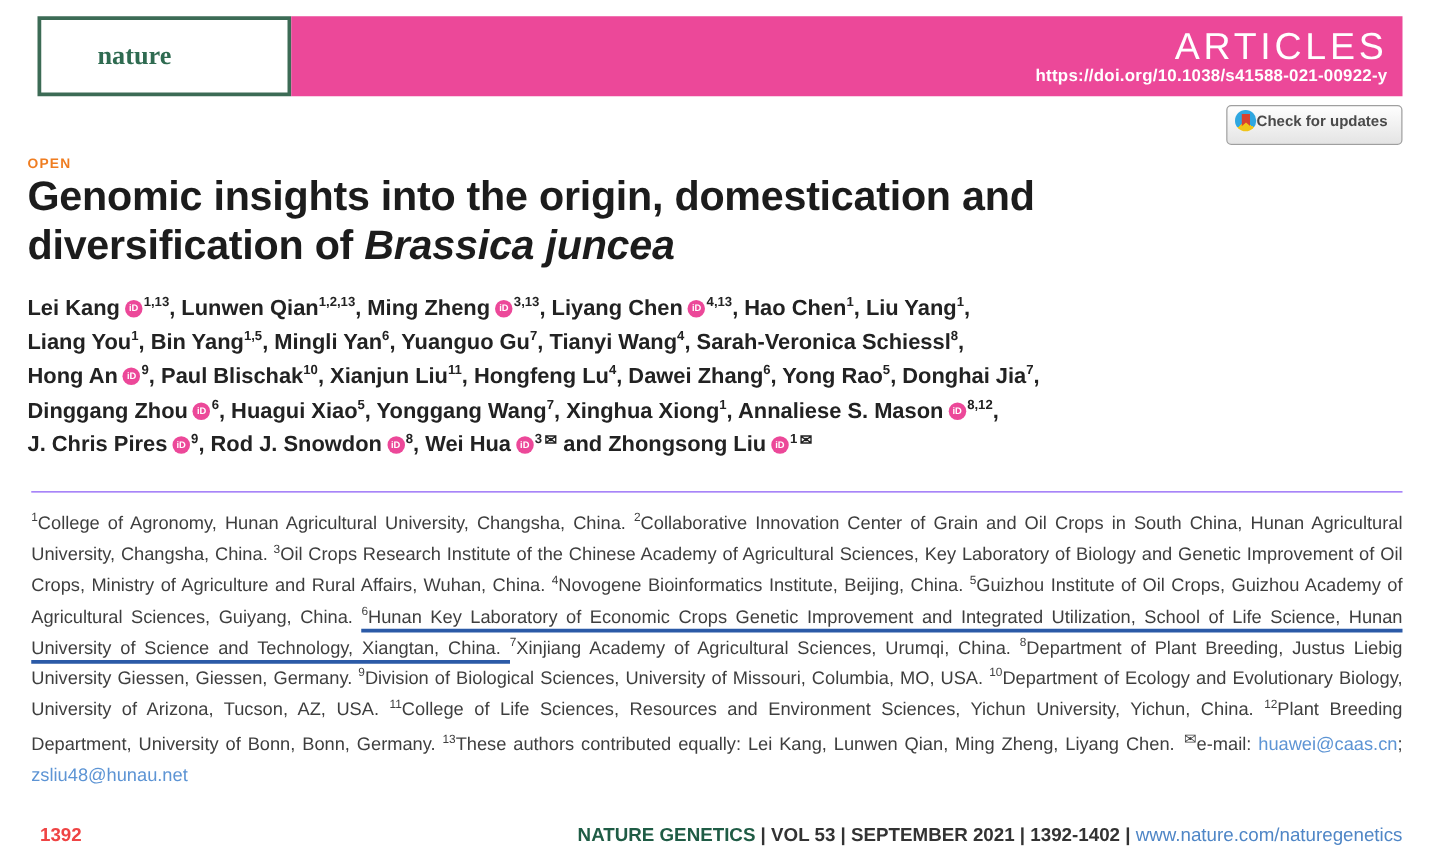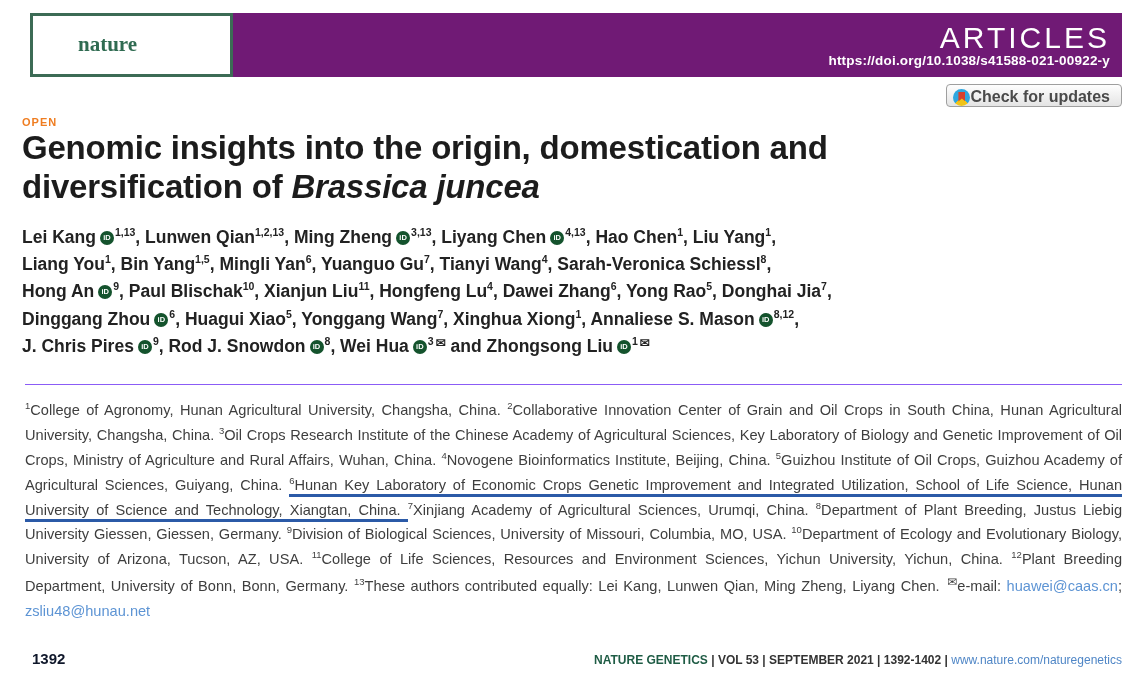--- a/index.html
+++ b/index.html
@@ -8,67 +8,67 @@
 
   
   .masthead { display:flex; margin:13px 26px 0 30px; height:64px; }
   .logo-box { width:203px; background:#fff; border:3px solid #3c6b55;
               display:flex; flex-direction:column; justify-content:center;
               padding-left:30px; }
   .logo-nature { font-family:"Liberation Serif", serif; font-weight:bold;
                  font-size:21px; line-height:0.85; color:#2f6b51; margin-left:15px; }
   .logo-genetics { font-family:"Liberation Serif", serif; font-weight:bold;
                    font-size:34px; line-height:1.0; color:#2f6b51; letter-spacing:0.5px; }
-  .band { flex:1; background:#701a75; color:#fff; display:flex; flex-direction:column;
+  .band { flex:1; background:#ec4899; color:#fff; display:flex; flex-direction:column;
           align-items:flex-end; justify-content:center; padding-right:12px; }
   .articles { font-size:30px; letter-spacing:3px; font-weight:normal; line-height:1.05; }
   .doi { font-size:13.5px; font-weight:bold; letter-spacing:0.2px; cursor:pointer; }
 
   
   .badge-row { display:flex; justify-content:flex-end; margin:7px 26px 0 0; }
   .check-badge { display:inline-flex; align-items:center; gap:0;
                  border:1px solid #9f9f9f; border-radius:4px;
                  background:linear-gradient(#fefefe,#e4e4e4);
-                 padding:3px 11px 0 6px; font-size:16px; font-weight:bold;
+                 padding:3px 11px 10px 6px; font-size:12px; font-weight:bold;
                  color:#4a4a4a; cursor:pointer; }
   .crossmark { position:relative; width:17px; height:17px; border-radius:50%;
                background:conic-gradient(from 130deg, #f0c419 0 100deg, #2fa7e0 100deg 360deg); }
   .crossmark::after { content:""; position:absolute; left:5px; top:3px;
                       width:7px; height:10px; background:#d8412f;
                       clip-path:polygon(0 0,100% 0,100% 100%,50% 70%,0 100%); }
 
   
   .open { margin:9px 0 0 22px; color:#ef7d21; font-weight:bold; font-size:11px;
           letter-spacing:1px; }
   h1.title { margin:1px 0 16px 22px; max-width:985px; font-size:33px; line-height:1.18;
              color:#1c1c1c; font-weight:bold; letter-spacing:-0.2px; }
   .title-italic { font-style:italic; }
 
   
   .authors { margin:17px 26px 0 22px; font-size:17.5px; font-weight:bold;
              color:#222; line-height:1.56; }
   .orcid-icon { display:inline-flex; align-items:center; justify-content:center;
-                width:14px; height:14px; border-radius:50%; background:#14532d;
+                width:14px; height:14px; border-radius:50%; background:#ec4899;
                 color:#fff; font-size:7.5px; font-weight:bold; vertical-align:3px;
                 margin:0 1px 0 4px; cursor:pointer; }
   .author-sup { font-size:0.6em; vertical-align:super; letter-spacing:0; }
   .mail-icon { font-size:12px; vertical-align:5px; margin-left:2px; cursor:pointer; }
 
   
   .affiliations { margin:24px 26px 0 25px; padding-top:13px; border-top:1px solid #8b5cf6;
                   font-size:14.6px; color:#3e3e3e; line-height:1.7; text-align:justify; }
   .affil-sup { font-size:0.65em; vertical-align:super; }
   .annotation-underline { border-bottom:3px solid #2b5aa7; padding-bottom:1px; }
   .link { color:#5d94d4; cursor:pointer; text-decoration:none; }
 
   
   .footer { display:flex; justify-content:space-between; align-items:baseline;
             margin:26px 26px 0 32px; }
-  .page-num { font-size:15px; font-weight:bold; color:#0f172a; }
-  .footer-right { font-size:12px; font-weight:bold; color:#333; }
+  .page-num { font-size:15px; font-weight:bold; color:#ef4444; }
+  .footer-right { font-size:15px; font-weight:bold; color:#333; }
   .footer-journal { color:#1f5c45; }
   .footer-url { color:#4f86c6; font-weight:normal; cursor:pointer; }
 </style>
 </head>
 <body>
 
 <div>
 
   <div class="masthead">
     <div class="logo-box">

